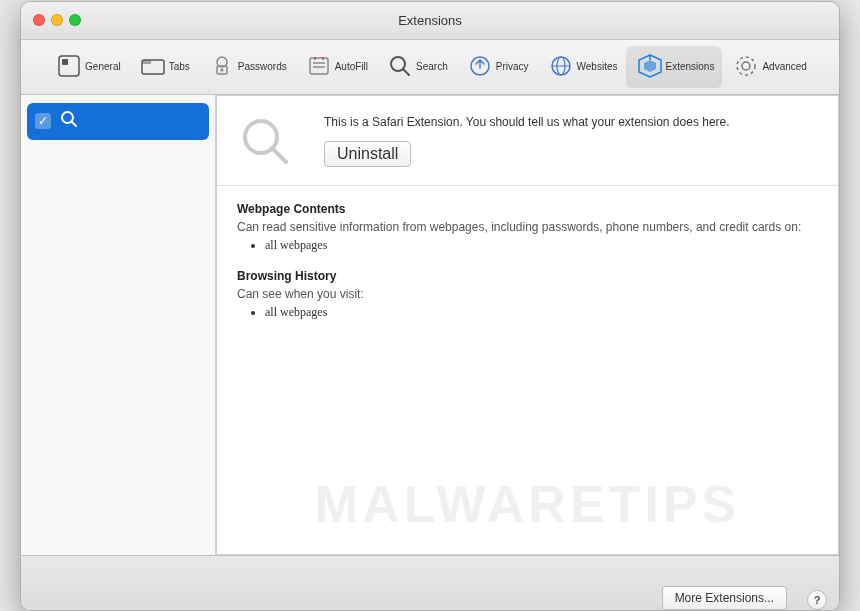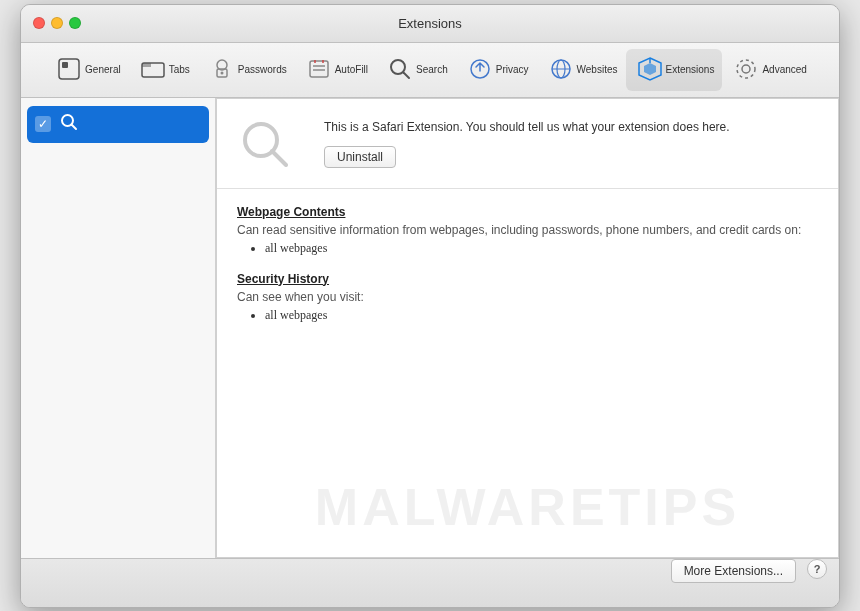--- a/index.html
+++ b/index.html
@@ -187,21 +187,21 @@
       color: #333;
       line-height: 1.5;
       margin-bottom: 10px;
     }
 
     .uninstall-btn {
       background: linear-gradient(to bottom, #ffffff, #f0f0f0);
       border: 1px solid #bbb;
       border-radius: 4px;
       padding: 3px 12px;
-      font-size: 12px;
+      font-size: 16px;
       cursor: pointer;
       color: #333;
     }
 
     
     .permissions {
       padding: 16px 20px;
       flex: 1;
       position: relative;
     }
@@ -222,21 +222,20 @@
 
     .permission-section {
       margin-bottom: 16px;
     }
 
     .permission-title {
       font-size: 12px;
       font-weight: 700;
       color: #222;
       margin-bottom: 4px;
-      text-decoration: underline;
     }
 
     .permission-desc {
       font-size: 12px;
       color: #555;
       margin-bottom: 4px;
     }
 
     .permission-list {
       list-style: disc;
@@ -247,26 +246,26 @@
 
     .permission-list li {
       margin-bottom: 2px;
       font-family: Liberation Serif, serif;
     }
 
     
     .bottom-bar {
       background: linear-gradient(to bottom, #e8e8e8, #dcdcdc);
       border-top: 1px solid #c0c0c0;
-      height: 49px;
-      display: flex;
-      align-items: flex-start;
+      height: 55px;
+      display: flex;
+      align-items: flex-end;
       justify-content: flex-end;
       padding: 0 12px;
-      gap: 11px;
+      gap: 20px;
     }
 
     .more-extensions-btn {
       background: linear-gradient(to bottom, #ffffff, #f0f0f0);
       border: 1px solid #bbb;
       border-radius: 4px;
       padding: 4px 12px;
       font-size: 12px;
       cursor: pointer;
       color: #333;
@@ -446,21 +445,21 @@
 
         <div class="permission-section">
           <div class="permission-title">Webpage Contents</div>
           <div class="permission-desc">Can read sensitive information from webpages, including passwords, phone numbers, and credit cards on:</div>
           <ul class="permission-list">
             <li>all webpages</li>
           </ul>
         </div>
 
         <div class="permission-section">
-          <div class="permission-title">Security History</div>
+          <div class="permission-title">Browsing History</div>
           <div class="permission-desc">Can see when you visit:</div>
           <ul class="permission-list">
             <li>all webpages</li>
           </ul>
         </div>
       </div>
     </div>
   </div>
 
   <div class="bottom-bar">

